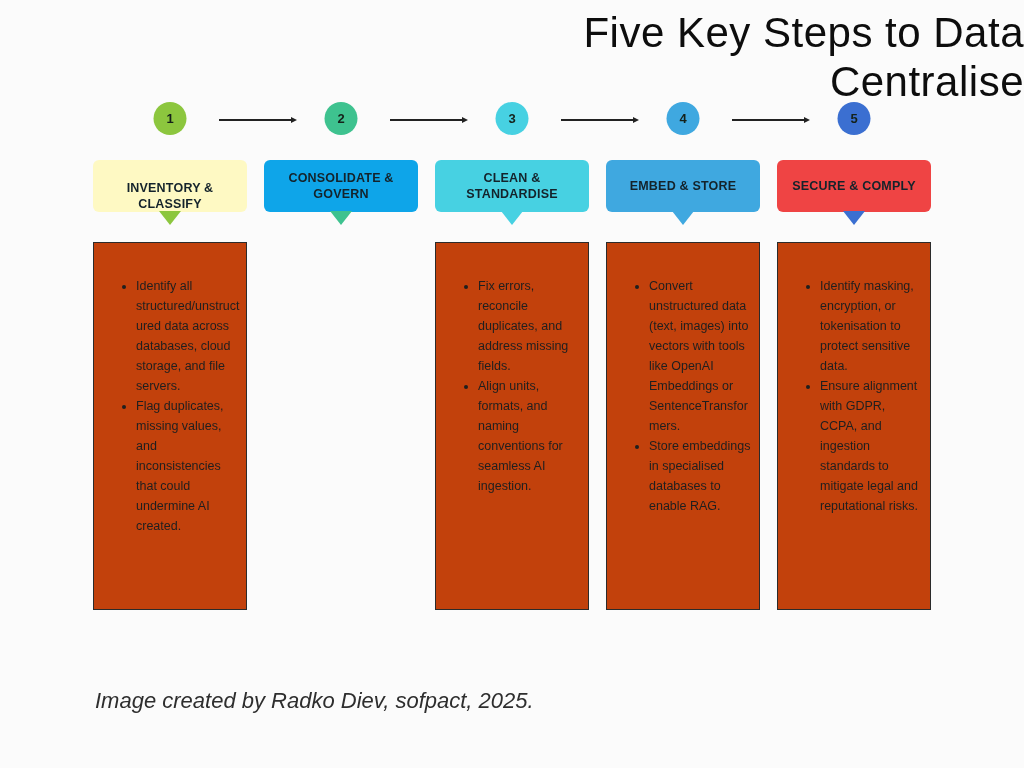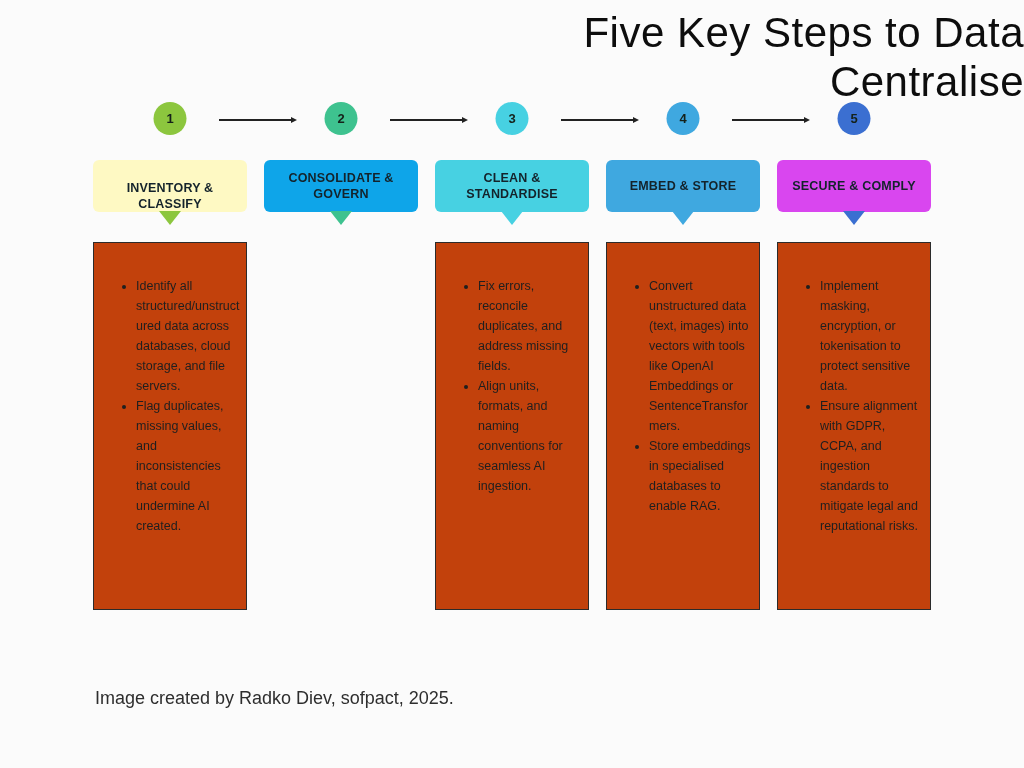--- a/index.html
+++ b/index.html
@@ -65,21 +65,21 @@
   .card ul {
     list-style: disc outside; padding-left: 36px;
     font-size: 12.5px; line-height: 20px; color: #1f1f1f;
     overflow-wrap: break-word;
   }
   .card li { margin: 0; }
 
   
   .credit {
     position: absolute; left: 95px; top: 688px;
-    font-size: 18px; color: #2e2e2e;
+    font-style: italic; font-size: 22px; color: #2e2e2e;
   }
 </style>
 </head>
 <body>
 
 <div class="canvas">
 
   <div class="title">
     <div>Five Key Steps to Data</div>
     <div>Centralise</div>
@@ -134,27 +134,27 @@
       <span class="bubble-tail" style="color: rgb(63, 168, 224);"></span>
     </div>
     <div class="card">
       <ul>
             <li>Convert unstructured data (text, images) into vectors with tools like OpenAI Embeddings or SentenceTransformers.</li>
             <li>Store embeddings in specialised databases to enable RAG.</li>
           </ul>
     </div>
   </div>
       <div class="column">
-    <div class="bubble" style="background: #d946ef;">
+    <div class="bubble" style="background: #ef4444;">
       <span class="bubble-label">SECURE &amp; COMPLY</span>
       <span class="bubble-tail" style="color: rgb(59, 111, 209);"></span>
     </div>
     <div class="card">
       <ul>
-            <li>Implement masking, encryption, or tokenisation to protect sensitive data.</li>
+            <li>Identify masking, encryption, or tokenisation to protect sensitive data.</li>
             <li>Ensure alignment with GDPR, CCPA, and ingestion standards to mitigate legal and reputational risks.</li>
           </ul>
     </div>
   </div>
     </div>
 
   <div class="credit">Image created by Radko Diev, sofpact, 2025.</div>
 
 </div>
 

